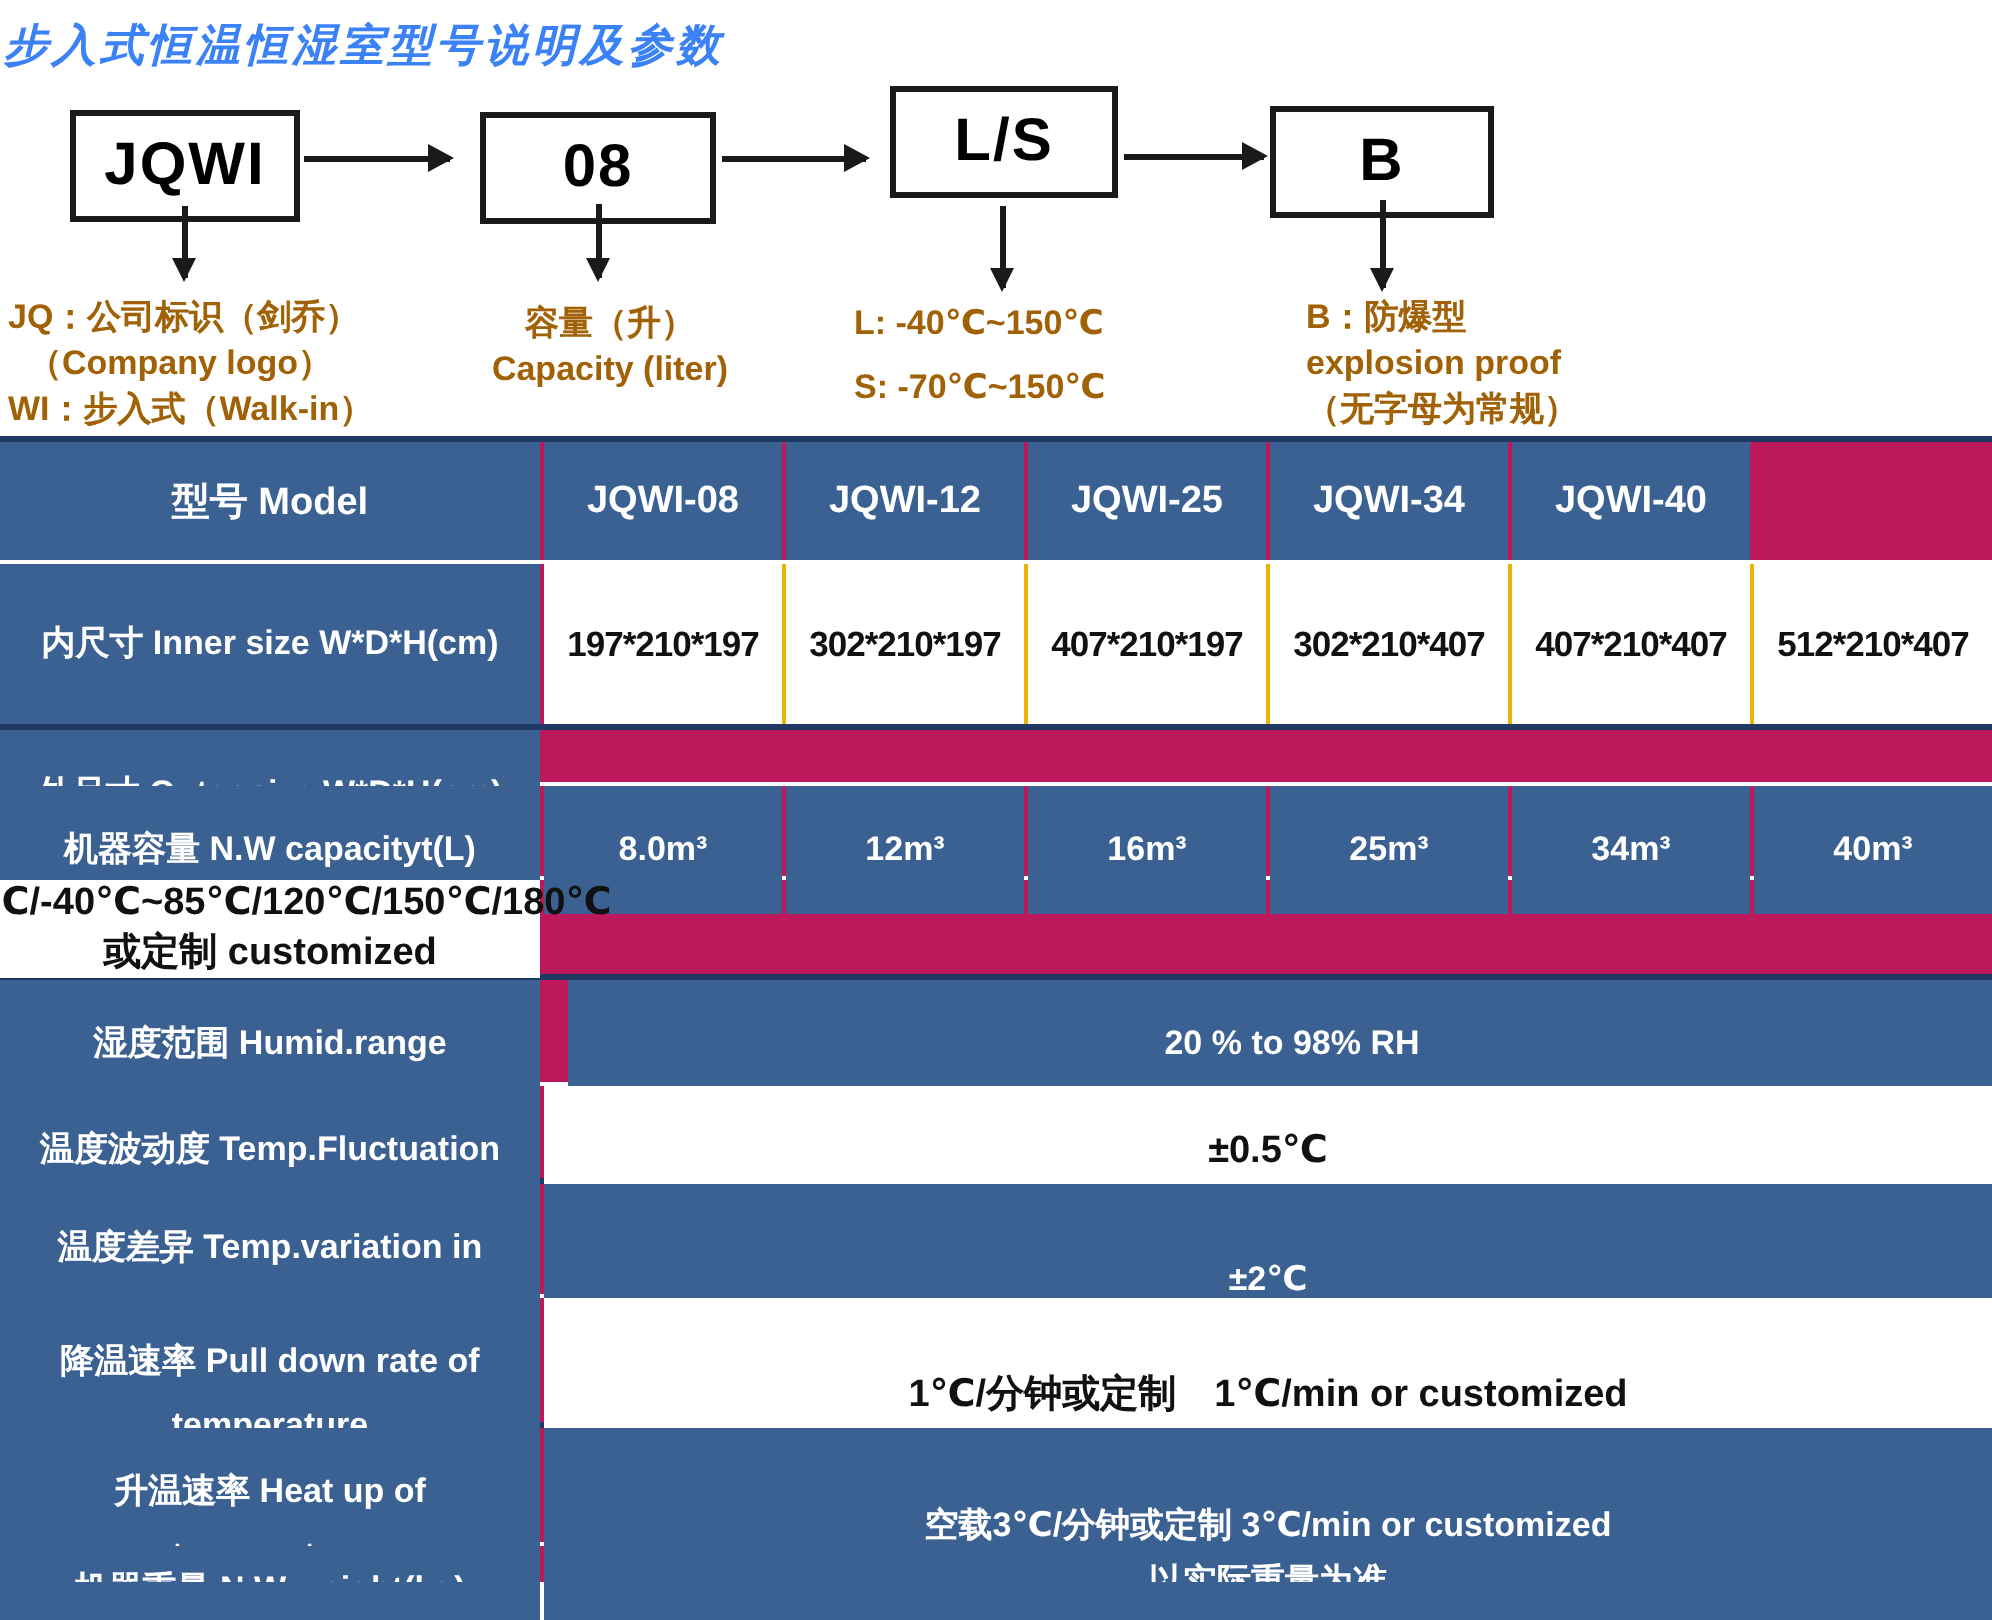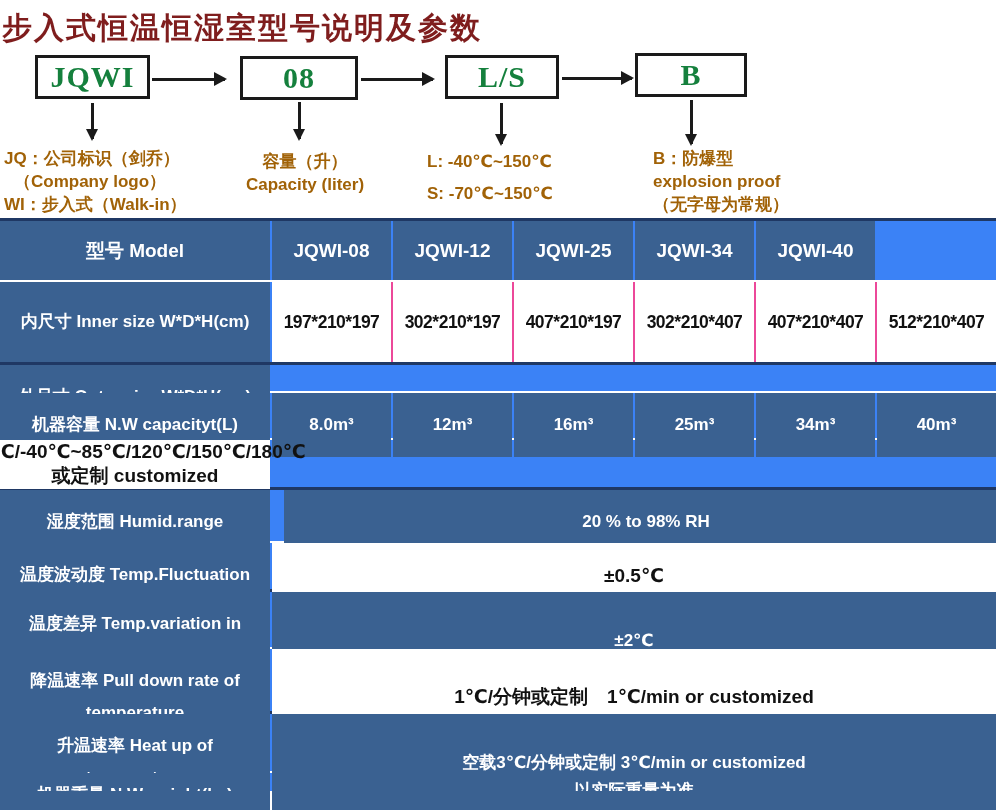--- a/index.html
+++ b/index.html
@@ -1,39 +1,39 @@
 <!DOCTYPE html>
 <html><head>
 <meta charset="utf-8">
 <style>
   * { margin:0; padding:0; box-sizing:border-box; }
   html,body { width:996px; height:810px; overflow:hidden; background:#fff;
     font-family:"Liberation Sans","DejaVu Sans",sans-serif; }
 
   
   .top { position:relative; width:996px; height:218px; background:#fff; }
-  .page-title { position:absolute; left:2px; top:8px; font-size:30px; font-weight:bold;
-    color:#7f1d1d; letter-spacing:2px; }
-  .fbox { position:absolute; height:44px; border:3px solid #1a1a1a; background:#fff;
+  .page-title { position:absolute; left:2px; top:8px; font-size:22px; font-weight:bold;
+    color:#3b82f6; letter-spacing:2px;font-style:italic; }
+  .fbox { position:absolute; height:56px; border:3px solid #1a1a1a; background:#fff;
     display:flex; align-items:center; justify-content:center;
-    font-size:30px; font-weight:bold; color:#15803d; letter-spacing:1px;font-family:Liberation Serif, serif; }
+    font-size:30px; font-weight:bold; color:#000000; letter-spacing:1px; }
   .harrow { position:absolute; height:3px; background:#1a1a1a; }
   .harrow::after { content:""; position:absolute; right:-2px; top:-6px; width:0; height:0;
     border-left:13px solid #1a1a1a; border-top:7.5px solid transparent; border-bottom:7.5px solid transparent; }
   .varrow { position:absolute; width:3px; background:#1a1a1a; }
   .varrow::after { content:""; position:absolute; bottom:-2px; left:-5px; width:0; height:0;
     border-top:12px solid #1a1a1a; border-left:6.5px solid transparent; border-right:6.5px solid transparent; }
   .note { position:absolute; font-weight:bold; color:#a16207; font-size:17px; line-height:1.35; }
   .note div { white-space:nowrap; }
   .note.center { text-align:center; }
   .note.wide-lines div { margin-bottom:9px; }
 
   
   .spec-table { width:996px; }
-  .t-row { display:grid; grid-template-columns:270px repeat(6,1fr); gap:2px; background:#3b82f6; }
+  .t-row { display:grid; grid-template-columns:270px repeat(6,1fr); gap:2px; background:#be185d; }
   .t-row.span { grid-template-columns:270px 724px; }
   .sep-navy { border-top:3px solid #1f3864; }
   .sep-white { margin-top:2px; }
   .cell { display:flex; align-items:center; justify-content:center; text-align:center;
     font-weight:bold; }
   .blue  { background:#3a6191; color:#fff; }
   .whitec{ background:#fff; color:#111; }
   .label { font-size:17px; line-height:1.9; padding:16px 6px; }
   .hcell { font-size:19px; }
   .vcell-dark { font-size:17.5px; letter-spacing:-0.5px; }
@@ -45,33 +45,33 @@
   .h-outer  { height:29px; }
   .h-cap    { height:45px; }
   .h-temp   { height:47px; }
   .h-humid  { height:54px;gap:14px; }
   .h-fluct  { height:46px; }
   .h-var    { height:58px; }
   .h-pull   { height:62px; }
   .h-heat   { height:60px; }
   .row-partial { height:18px; overflow:hidden; }
   .row-partial .cell { align-items:flex-start; padding-top:6px; }
-  .whitec + .whitec { border-left:2px solid #ec4899; margin-left:-2px; }
+  .whitec + .whitec { border-left:2px solid #eab308; margin-left:-2px; }
 </style>
 </head>
 <body>
 
 <div class="top">
   <div class="page-title">步入式恒温恒湿室型号说明及参数</div>
 
   <div class="fbox" style="left:35px; top:55px; width:115px;">JQWI</div>
   <div class="harrow" style="left:152px; top:78px; width:73px;"></div>
   <div class="fbox" style="left:240px; top:56px; width:118px;">08</div>
   <div class="harrow" style="left:361px; top:78px; width:72px;"></div>
-  <div class="fbox" style="left:445px; top:55px; width:114px;">L/S</div>
+  <div class="fbox" style="left:445px; top:43px; width:114px;">L/S</div>
   <div class="harrow" style="left:562px; top:77px; width:70px;"></div>
   <div class="fbox" style="left:635px; top:53px; width:112px;">B</div>
 
   <div class="varrow" style="left:91px; top:103px; height:36px;"></div>
   <div class="varrow" style="left:298px; top:102px; height:37px;"></div>
   <div class="varrow" style="left:500px; top:103px; height:41px;"></div>
   <div class="varrow" style="left:690px; top:100px; height:44px;"></div>
 
   <div class="note" style="left:4px; top:148px;">
     <div>JQ：公司标识（剑乔）</div>

